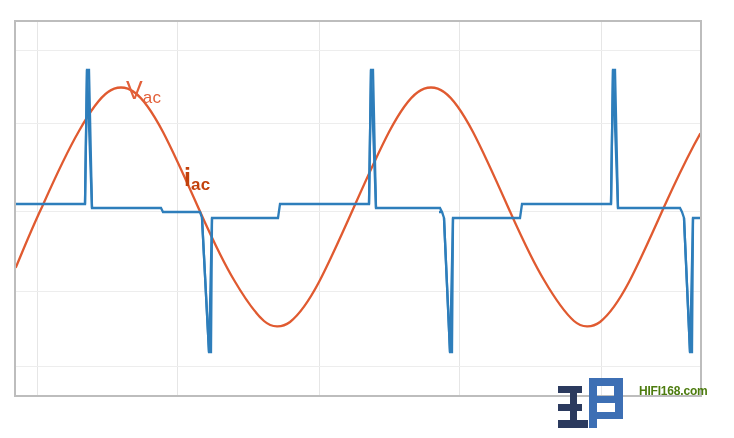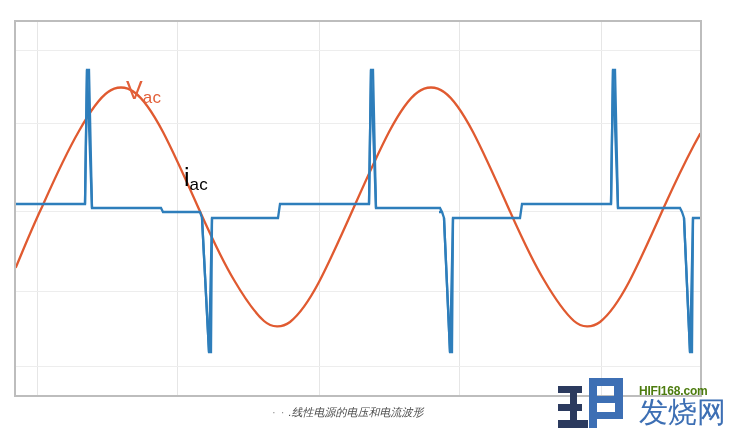--- a/index.html
+++ b/index.html
@@ -51,21 +51,22 @@
     letter-spacing: 0.3px;
   }
   #label-vac {
     left: 126px;
     top: 78px;
     color: #e2603a;
   }
   #label-iac {
     left: 184px;
     top: 165px;
-    color: #000000;
+    color: #c2410c;
+    font-weight: bold;
   }
   .caption {
     position: absolute;
     left: 272px;
     top: 405px;
     font-size: 11px;
     color: #4a4a4a;
     font-style: italic;
     font-family: "Liberation Sans", sans-serif;
     white-space: nowrap;
@@ -211,35 +212,30 @@
   </div>
 
   <div class="series-label" id="label-vac">
     <span class="base">V</span><span class="sub">ac</span>
   </div>
 
   <div class="series-label" id="label-iac">
     <span class="base">i</span><span class="sub">ac</span>
   </div>
 
-  <div class="caption">
-    <span class="lead">· ·</span>
-    <span>.线性电源的电压和电流波形</span>
-  </div>
 
   <div class="watermark">
     <svg class="wm-mark" width="80" height="62" viewBox="0 0 80 62">
       <rect x="2" y="14" width="24" height="7" fill="#2b3a5e"></rect>
       <rect x="2" y="32" width="24" height="7" fill="#2b3a5e"></rect>
       <rect x="2" y="48" width="30" height="8" fill="#2b3a5e"></rect>
       <rect x="14" y="14" width="7" height="42" fill="#2b3a5e"></rect>
       <rect x="33" y="6" width="8" height="50" fill="#3d6fb4"></rect>
       <rect x="41" y="6" width="26" height="8" fill="#3d6fb4"></rect>
       <rect x="58" y="6" width="9" height="20" fill="#3d6fb4"></rect>
       <rect x="41" y="24" width="26" height="7" fill="#3d6fb4"></rect>
       <rect x="41" y="40" width="26" height="7" fill="#3d6fb4"></rect>
       <rect x="59" y="31" width="8" height="16" fill="#3d6fb4"></rect>
     </svg>
     <div class="wm-text">HIFI168.com</div>
-    <div class="wm-cn">发烧网</div>
   </div>
 
 </div>
 
 </body></html>

